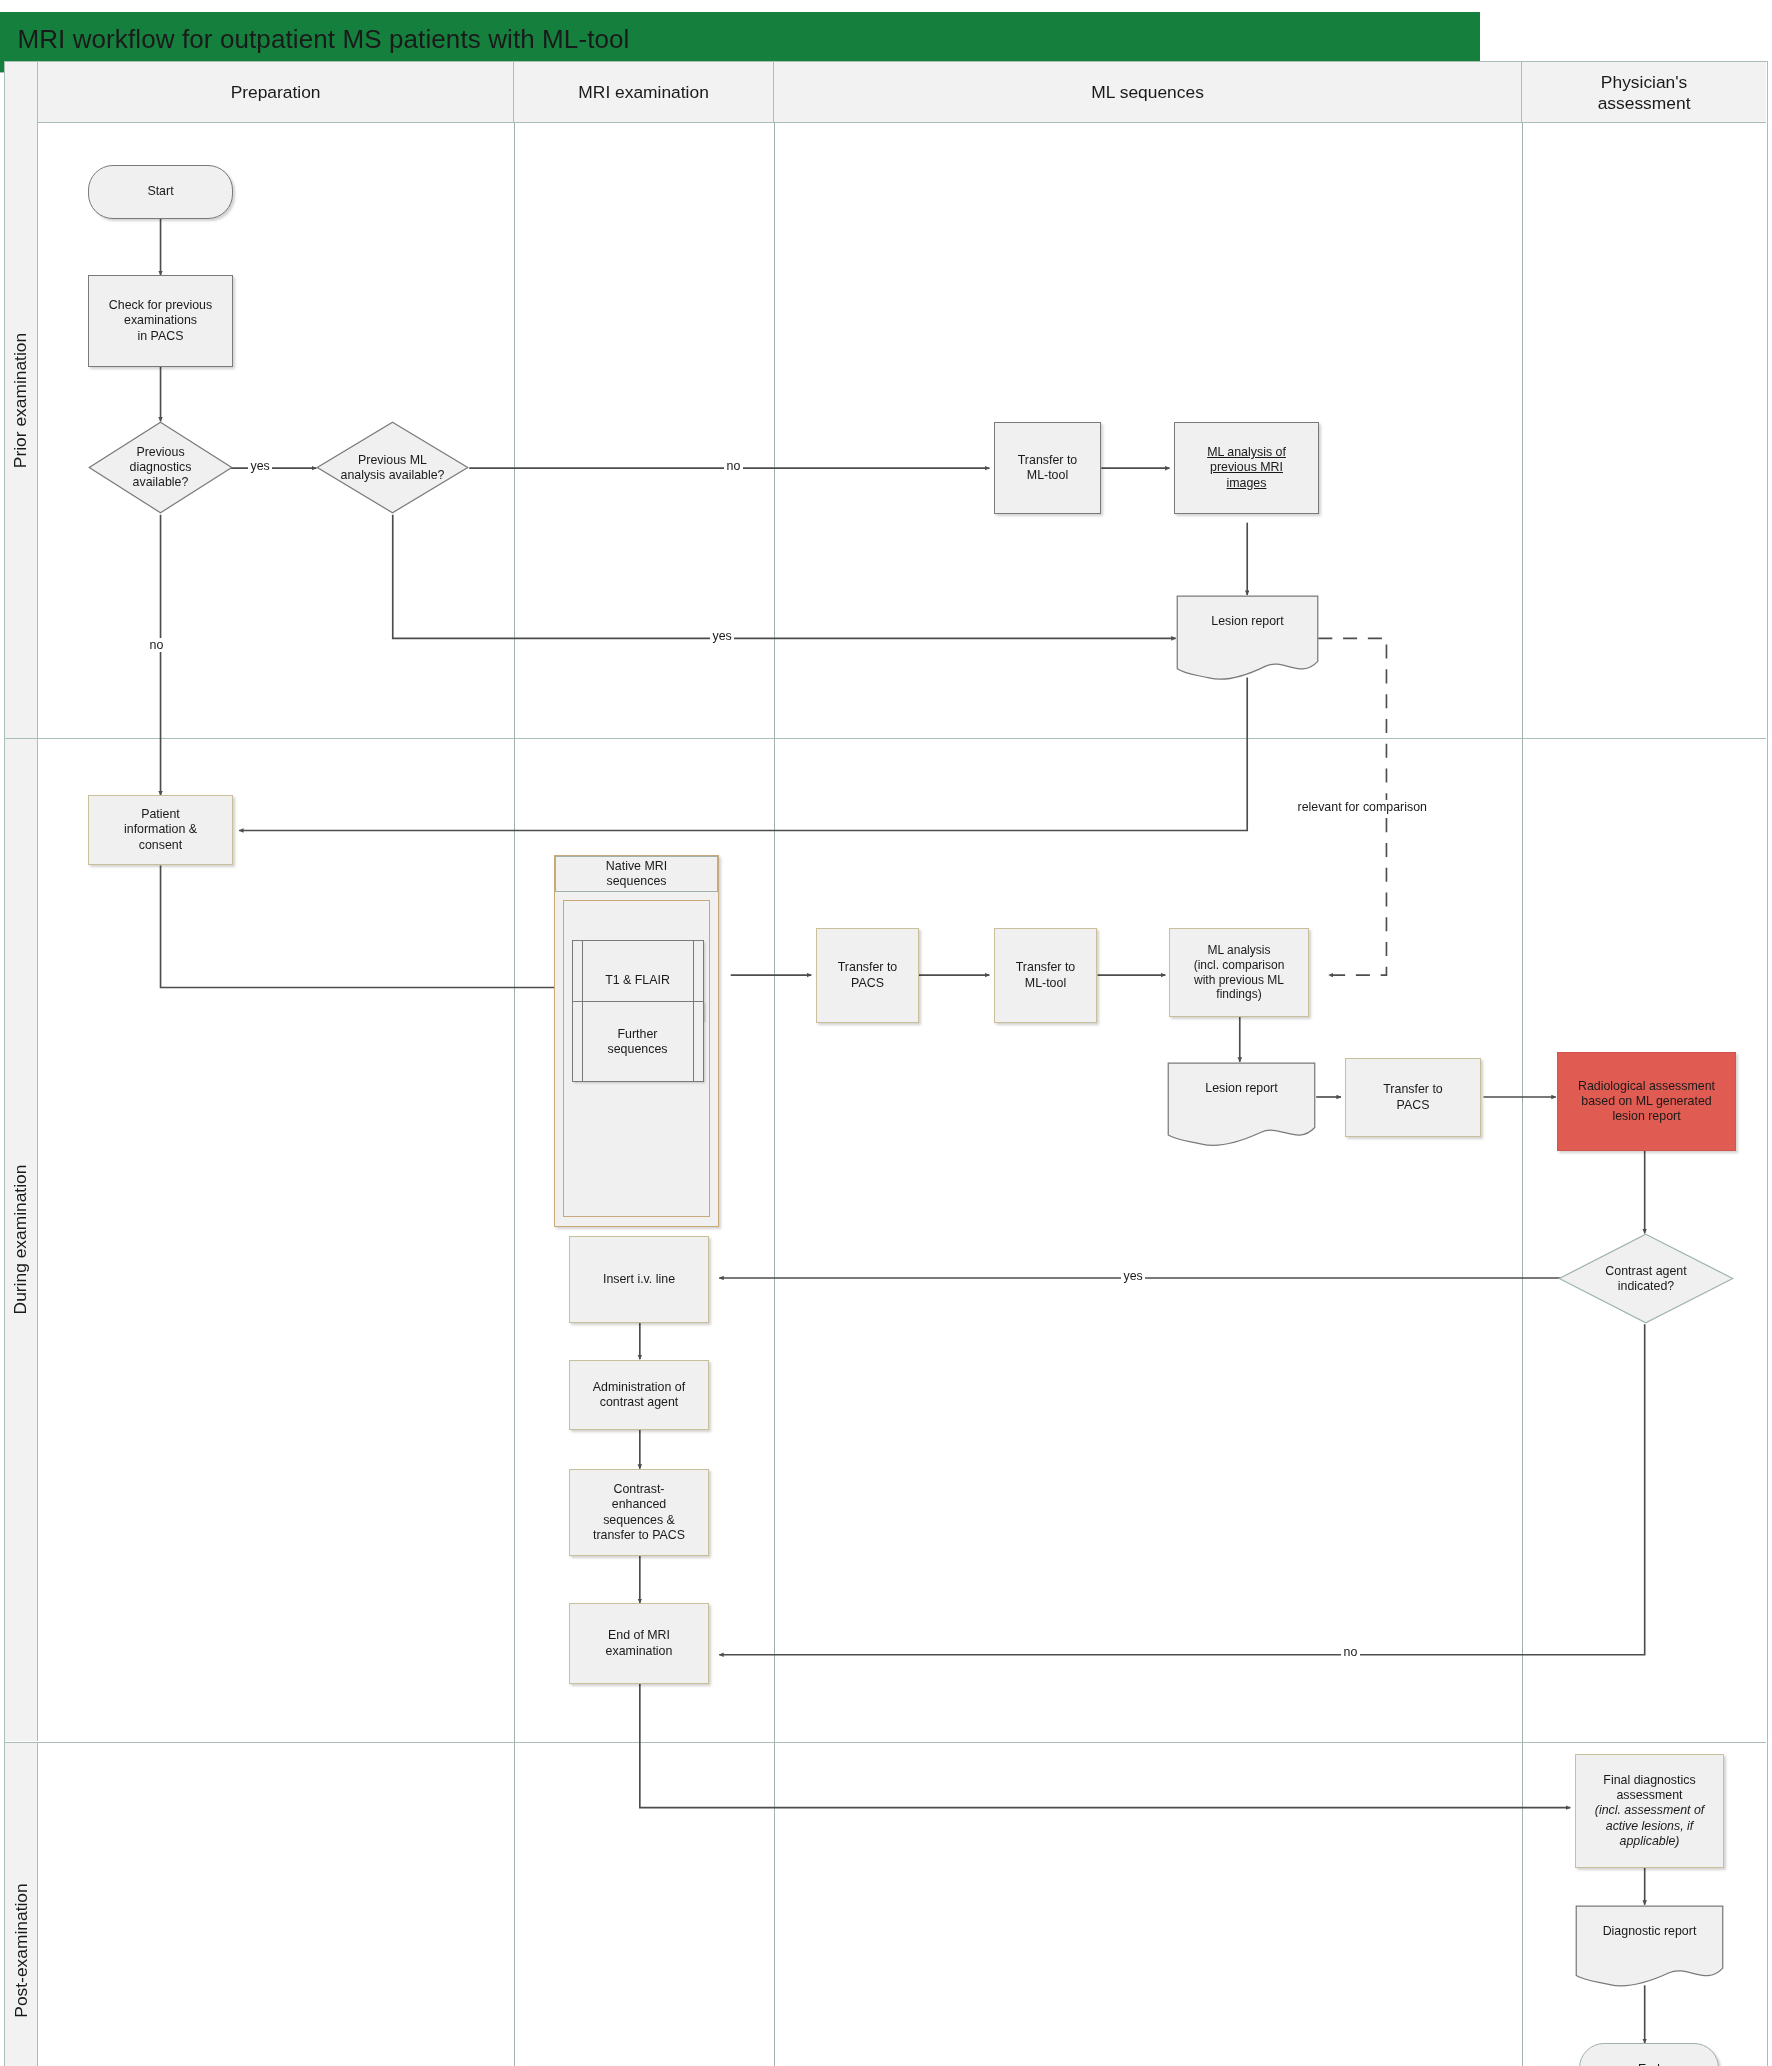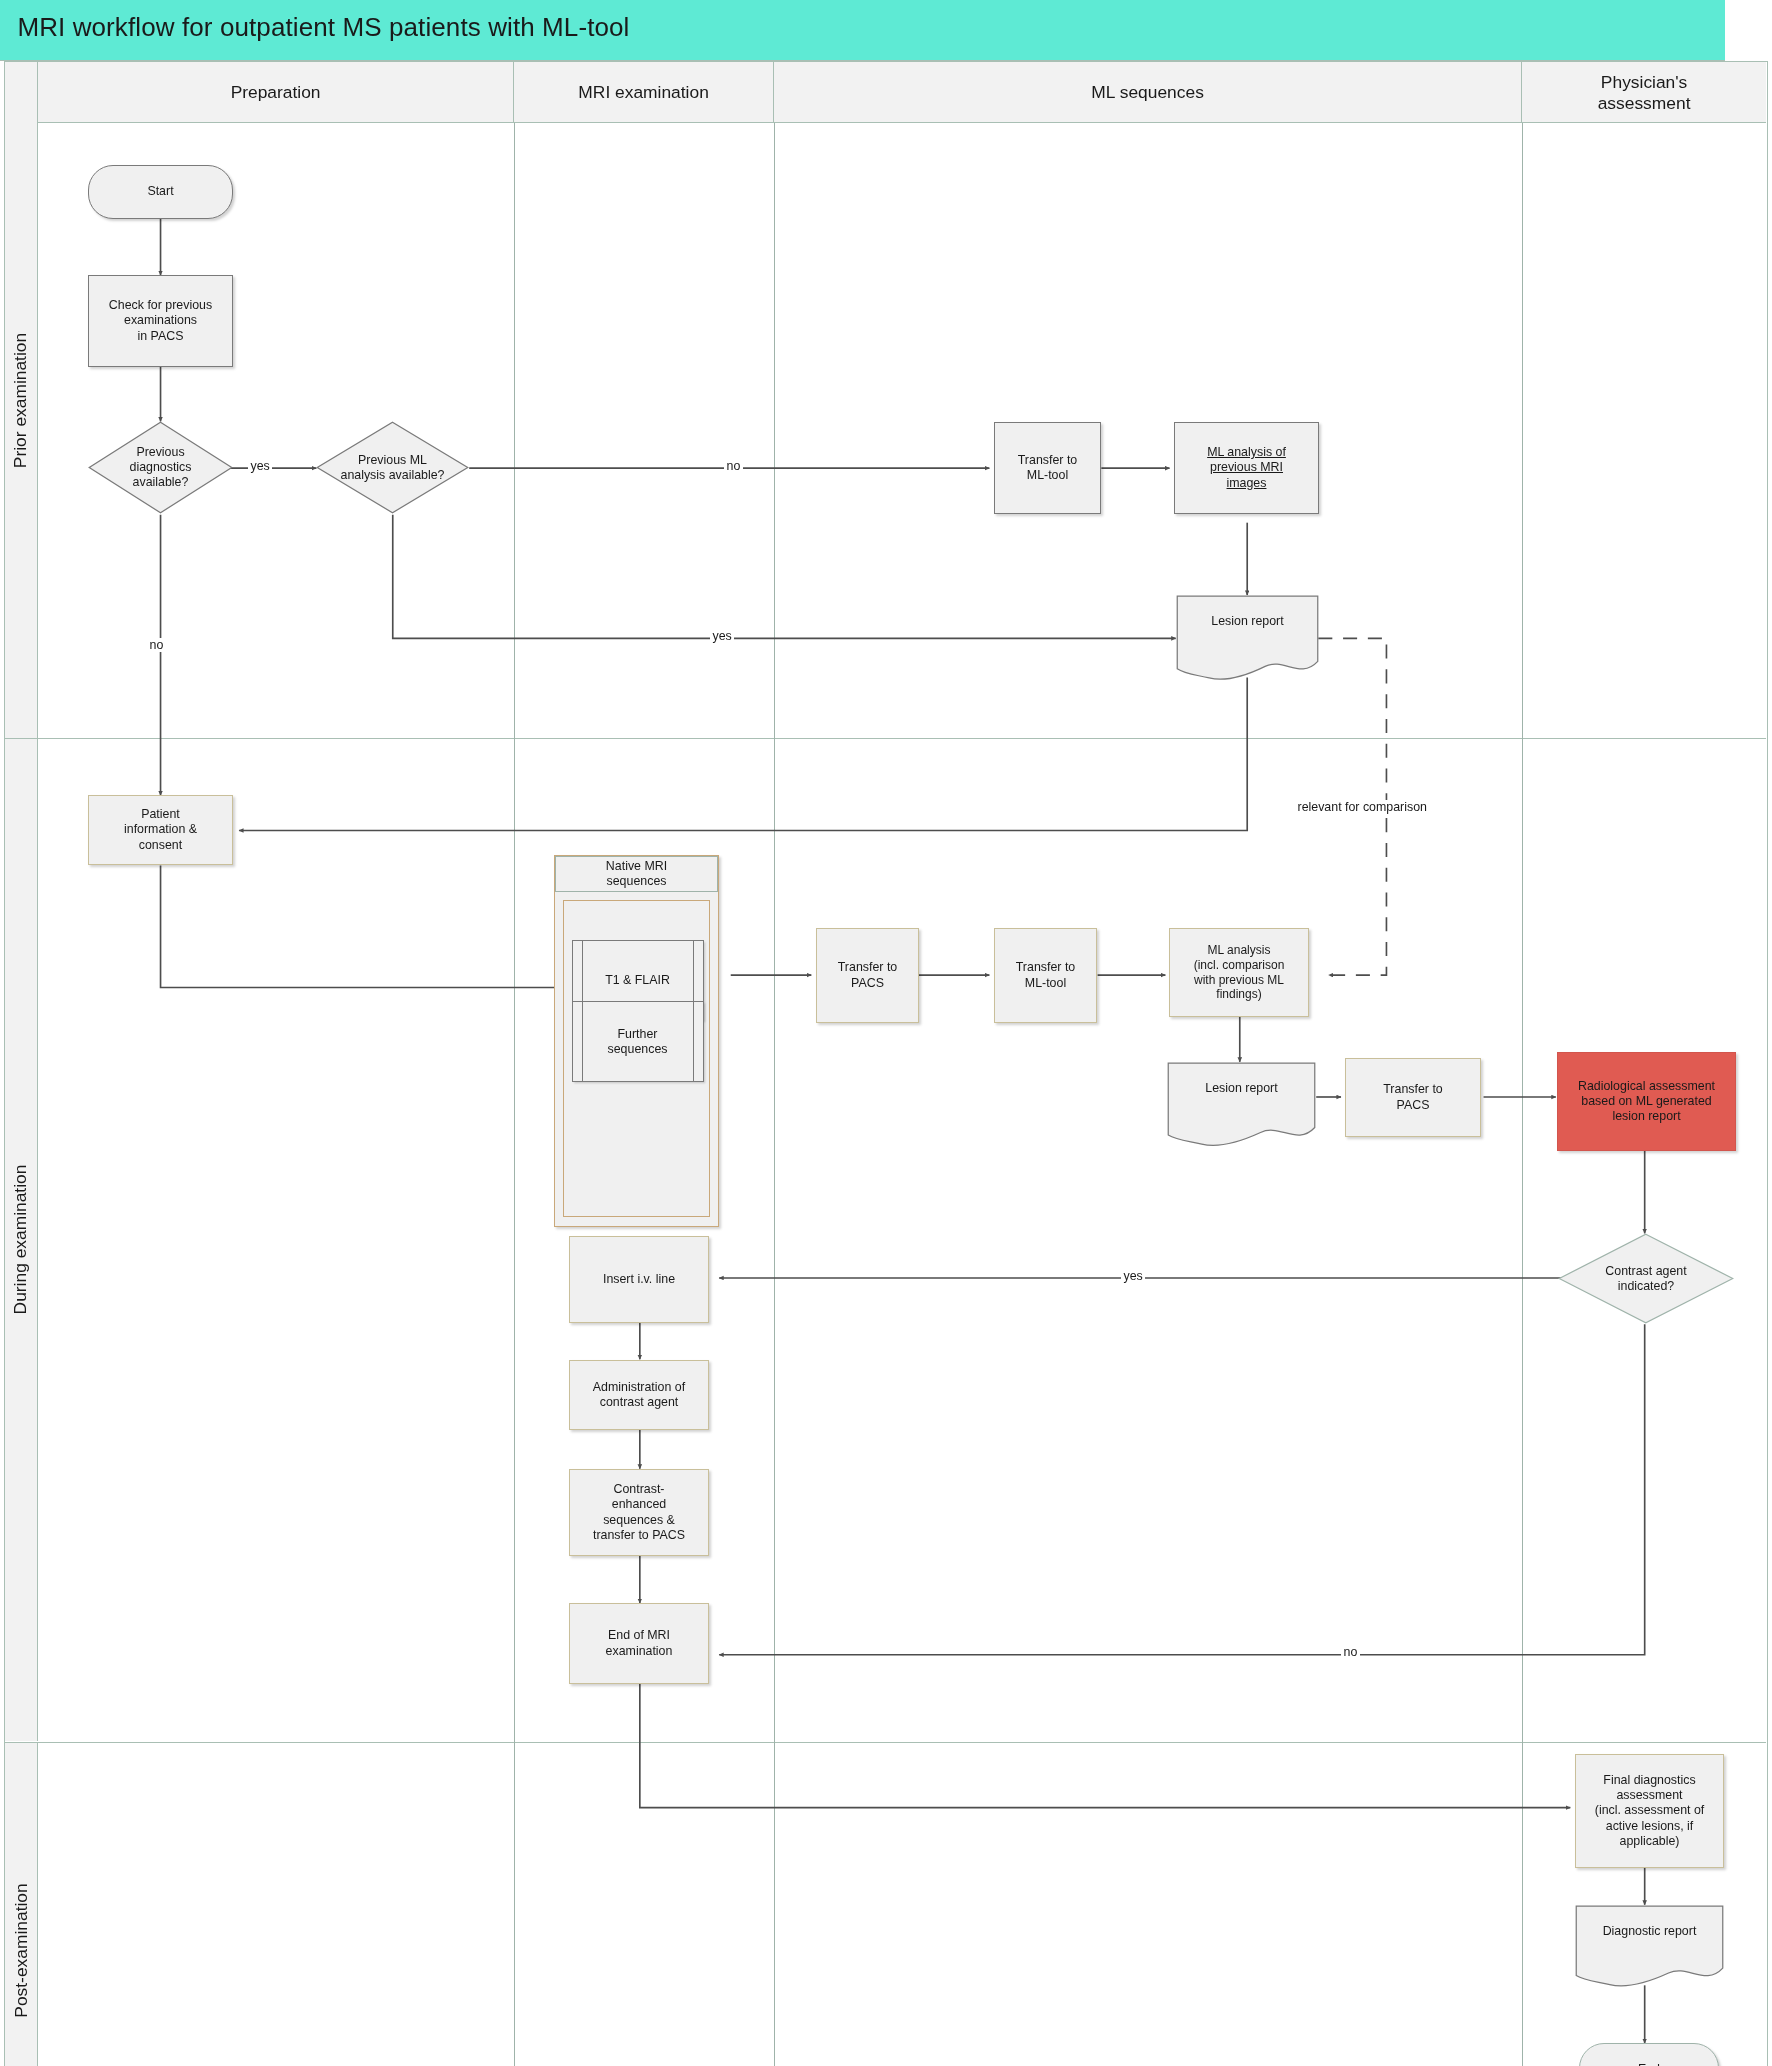--- a/index.html
+++ b/index.html
@@ -5,22 +5,22 @@
   html,body{margin:0;padding:0;background:#ffffff;}
   body{font-family:"Liberation Sans", sans-serif;}
   #root{
     position:relative;
     width:1773px;height:2163px;
     background:#ffffff;
     overflow:hidden;
   }
   
   #title-bar{
-    position:absolute;left:0;top:0;width:1725px;height:61px;
-    background:#5eead4;
+    position:absolute;left:0;top:12px;width:1480px;height:61px;
+    background:#15803d;
     border-bottom:1.2px solid #a9bfb4;
     box-sizing:border-box;
   }
   #title-text{
     position:absolute;left:17.4px;top:12.4px;
     font-size:26px;color:#1a1a1a;letter-spacing:0.1px;
     white-space:nowrap;
   }
   
   #pool{
@@ -158,21 +158,21 @@
   .subproc::after{right:9px;}
 
   
   #edges{position:absolute;left:0;top:0;width:1773px;height:2163px;z-index:3;}
   .edgelabel{
     position:absolute;z-index:8;
     font-size:12.4px;color:#1a1a1a;
     background:#ffffff;padding:0 2.5px;
     white-space:nowrap;
   }
-  .italic{}
+  .italic{font-style:italic;}
 </style>
 </head>
 <body>
 
 <div id="root">
 
   <div id="title-bar">
     <div id="title-text">MRI workflow for outpatient MS patients with ML-tool</div>
   </div>
 

